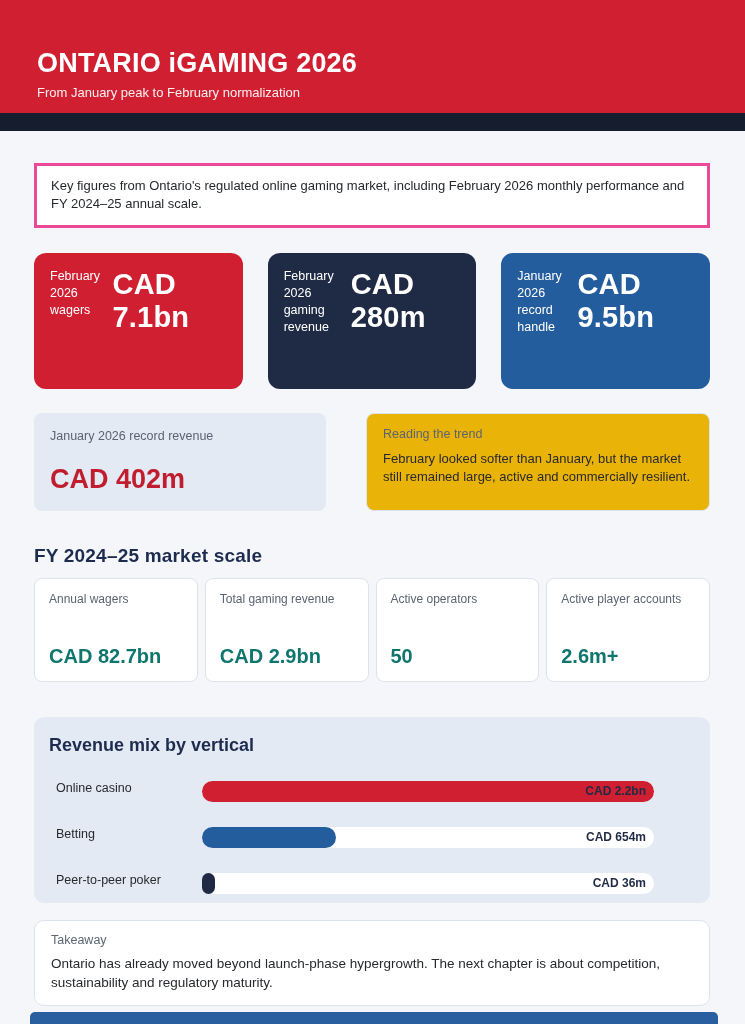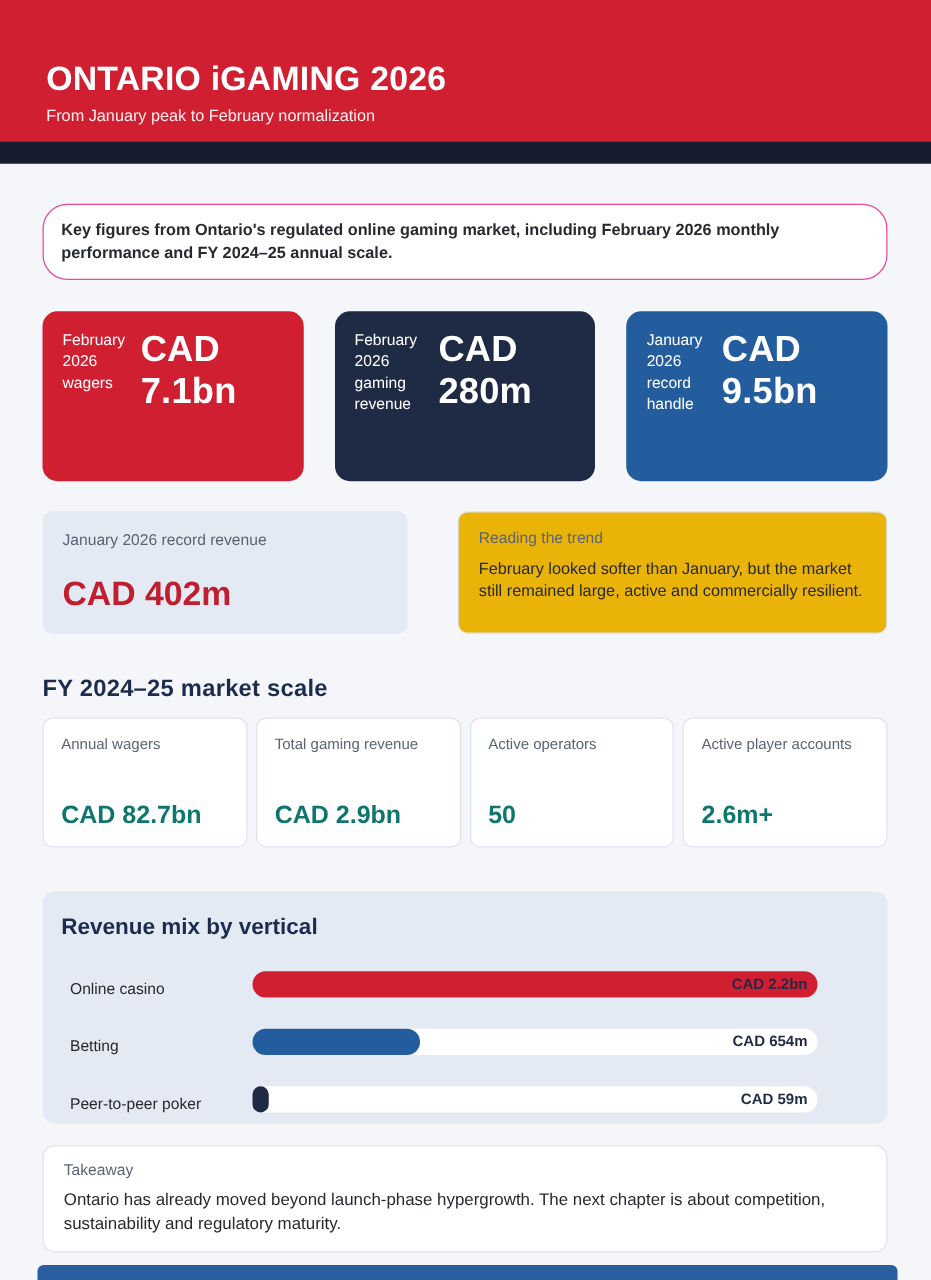--- a/index.html
+++ b/index.html
@@ -26,27 +26,26 @@
     color:rgba(255,255,255,0.93);
     font-size:13px;
     margin-top:6px;
   }
   .stripe { height:18px; background:#161d2f; }
   .content { padding:0 35px 0 34px; }
 
   .intro-card {
     margin-top:32px;
     background:#ffffff;
-    border:1px solid #ec4899;
-    border-radius:20px;
+    border:3px solid #ec4899;
+    border-radius:0;
     padding:11px 14px;
     font-size:13px;
     line-height:1.42;
     color:#26292e;
-    font-weight:bold;
   }
 
   .stats-row { display:flex; gap:25px; margin-top:25px; }
   .stat-card {
     flex:1;
     height:136px;
     border-radius:12px;
     padding:15px 16px 16px 16px;
     display:flex;
     flex-direction:row;
@@ -113,21 +112,21 @@
     height:186px;
   }
   .mix-panel .panel-title {
     font-size:18px;
     font-weight:bold;
     color:#1d2c4e;
     padding-left:1px;
   }
   .bar-row {
     display:flex;
-    align-items:flex-end;
+    align-items:flex-start;
     margin-top:25px;
     padding:0 42px 0 8px;
   }
   .bar-row .bar-label { width:146px; font-size:12.5px; color:#26292e; flex:none; }
   .bar-track {
     flex:1;
     height:21px;
     background:#ffffff;
     border-radius:11px;
     position:relative;
@@ -256,21 +255,21 @@
       <div class="bar-track">
         <div class="bar-fill" style="width: 29.7273%; background: rgb(35, 93, 157);"></div>
         <span class="bar-value">CAD 654m</span>
       </div>
     </div>
 
     <div class="bar-row">
       <span class="bar-label">Peer-to-peer poker</span>
       <div class="bar-track">
         <div class="bar-fill" style="width: 2.68182%; background: rgb(31, 43, 69);"></div>
-        <span class="bar-value">CAD 59m</span>
+        <span class="bar-value">CAD 36m</span>
       </div>
     </div>
   </div>
 
   <div class="takeaway-card">
     <div class="lbl">Takeaway</div>
     <div class="txt">Ontario has already moved beyond launch-phase hypergrowth. The next chapter is about competition, sustainability and regulatory maturity.</div>
   </div>
 
 </div>

